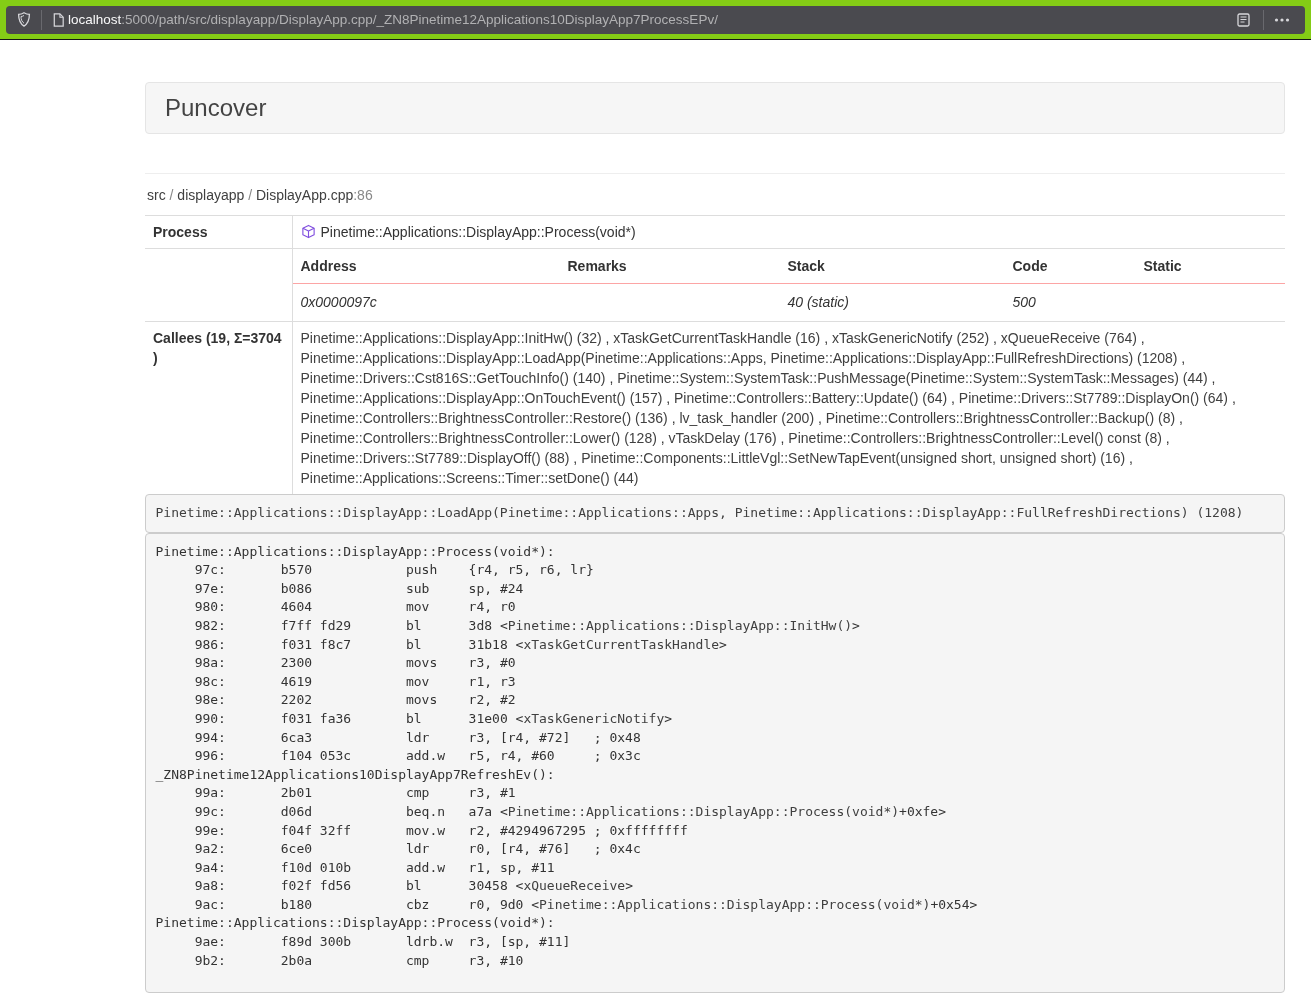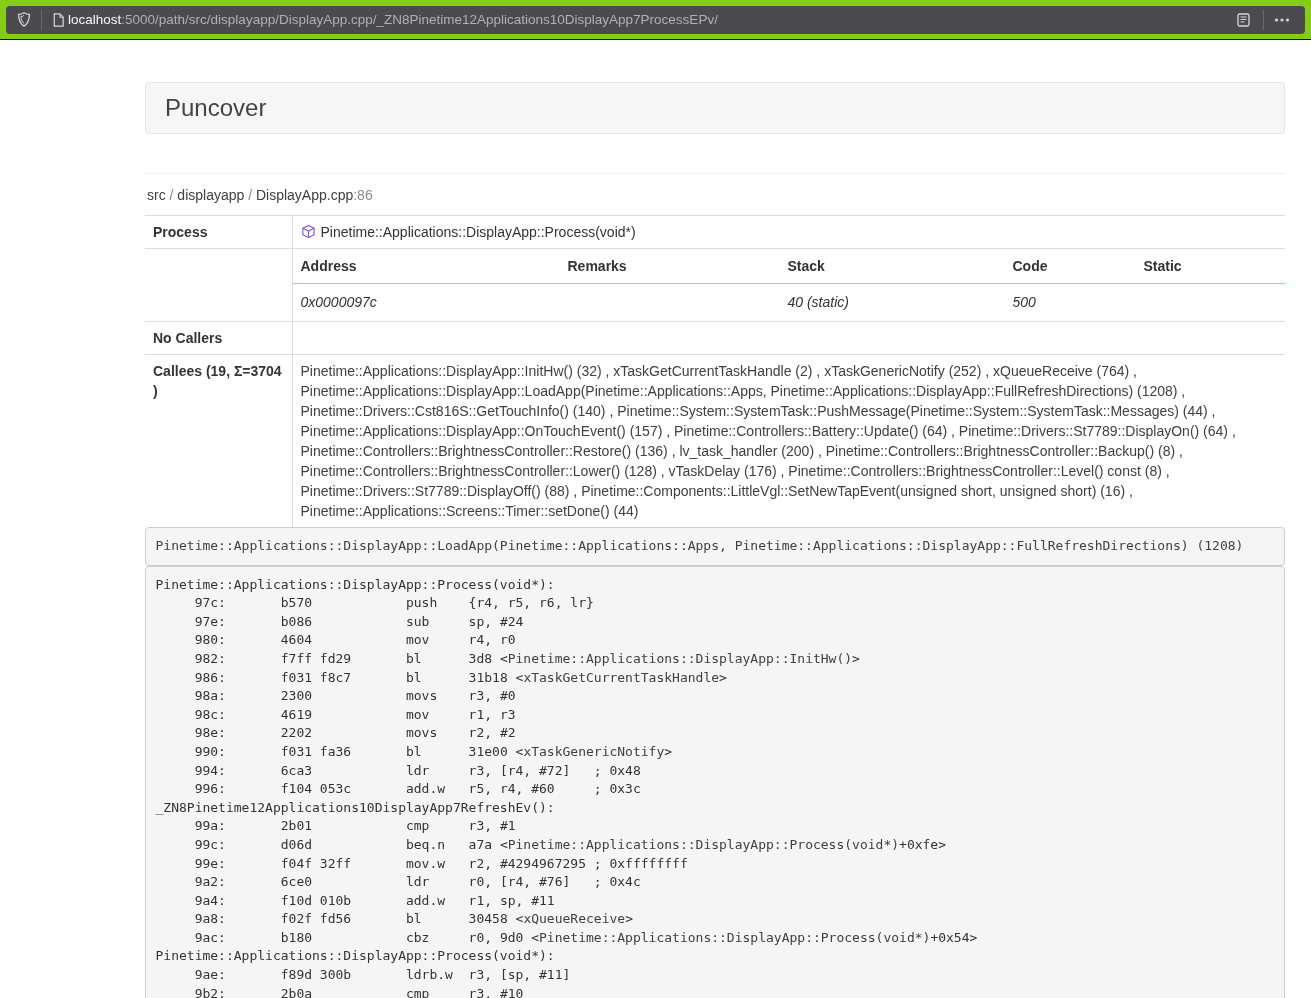--- a/index.html
+++ b/index.html
@@ -151,27 +151,23 @@
                 <td></td>
                 <td>40 (static)</td>
                 <td>500</td>
                 <td></td>
               </tr>
             </tbody>
           </table>
         </td>
       </tr>
       <tr>
-        <td class="label-col">No Callers</td>
-        <td></td>
-      </tr>
-      <tr>
         <td class="label-col">Callees (19, Σ=3704 )</td>
         <td>
-            <div class="callee-line"><a href="#">Pinetime::Applications::DisplayApp::InitHw() (32)</a> , <a href="#">xTaskGetCurrentTaskHandle (2)</a> , <a href="#">xTaskGenericNotify (252)</a> , <a href="#">xQueueReceive (764)</a> ,</div>
+            <div class="callee-line"><a href="#">Pinetime::Applications::DisplayApp::InitHw() (32)</a> , <a href="#">xTaskGetCurrentTaskHandle (16)</a> , <a href="#">xTaskGenericNotify (252)</a> , <a href="#">xQueueReceive (764)</a> ,</div>
             <div class="callee-line"><a href="#">Pinetime::Applications::DisplayApp::LoadApp(Pinetime::Applications::Apps, Pinetime::Applications::DisplayApp::FullRefreshDirections) (1208)</a> ,</div>
             <div class="callee-line"><a href="#">Pinetime::Drivers::Cst816S::GetTouchInfo() (140)</a> , <a href="#">Pinetime::System::SystemTask::PushMessage(Pinetime::System::SystemTask::Messages) (44)</a> ,</div>
             <div class="callee-line"><a href="#">Pinetime::Applications::DisplayApp::OnTouchEvent() (157)</a> , <a href="#">Pinetime::Controllers::Battery::Update() (64)</a> , <a href="#">Pinetime::Drivers::St7789::DisplayOn() (64)</a> ,</div>
             <div class="callee-line"><a href="#">Pinetime::Controllers::BrightnessController::Restore() (136)</a> , <a href="#">lv_task_handler (200)</a> , <a href="#">Pinetime::Controllers::BrightnessController::Backup() (8)</a> ,</div>
             <div class="callee-line"><a href="#">Pinetime::Controllers::BrightnessController::Lower() (128)</a> , <a href="#">vTaskDelay (176)</a> , <a href="#">Pinetime::Controllers::BrightnessController::Level() const (8)</a> ,</div>
             <div class="callee-line"><a href="#">Pinetime::Drivers::St7789::DisplayOff() (88)</a> , <a href="#">Pinetime::Components::LittleVgl::SetNewTapEvent(unsigned short, unsigned short) (16)</a> ,</div>
             <div class="callee-line"><a href="#">Pinetime::Applications::Screens::Timer::setDone() (44)</a></div>
           </td>
       </tr>
     </tbody>

